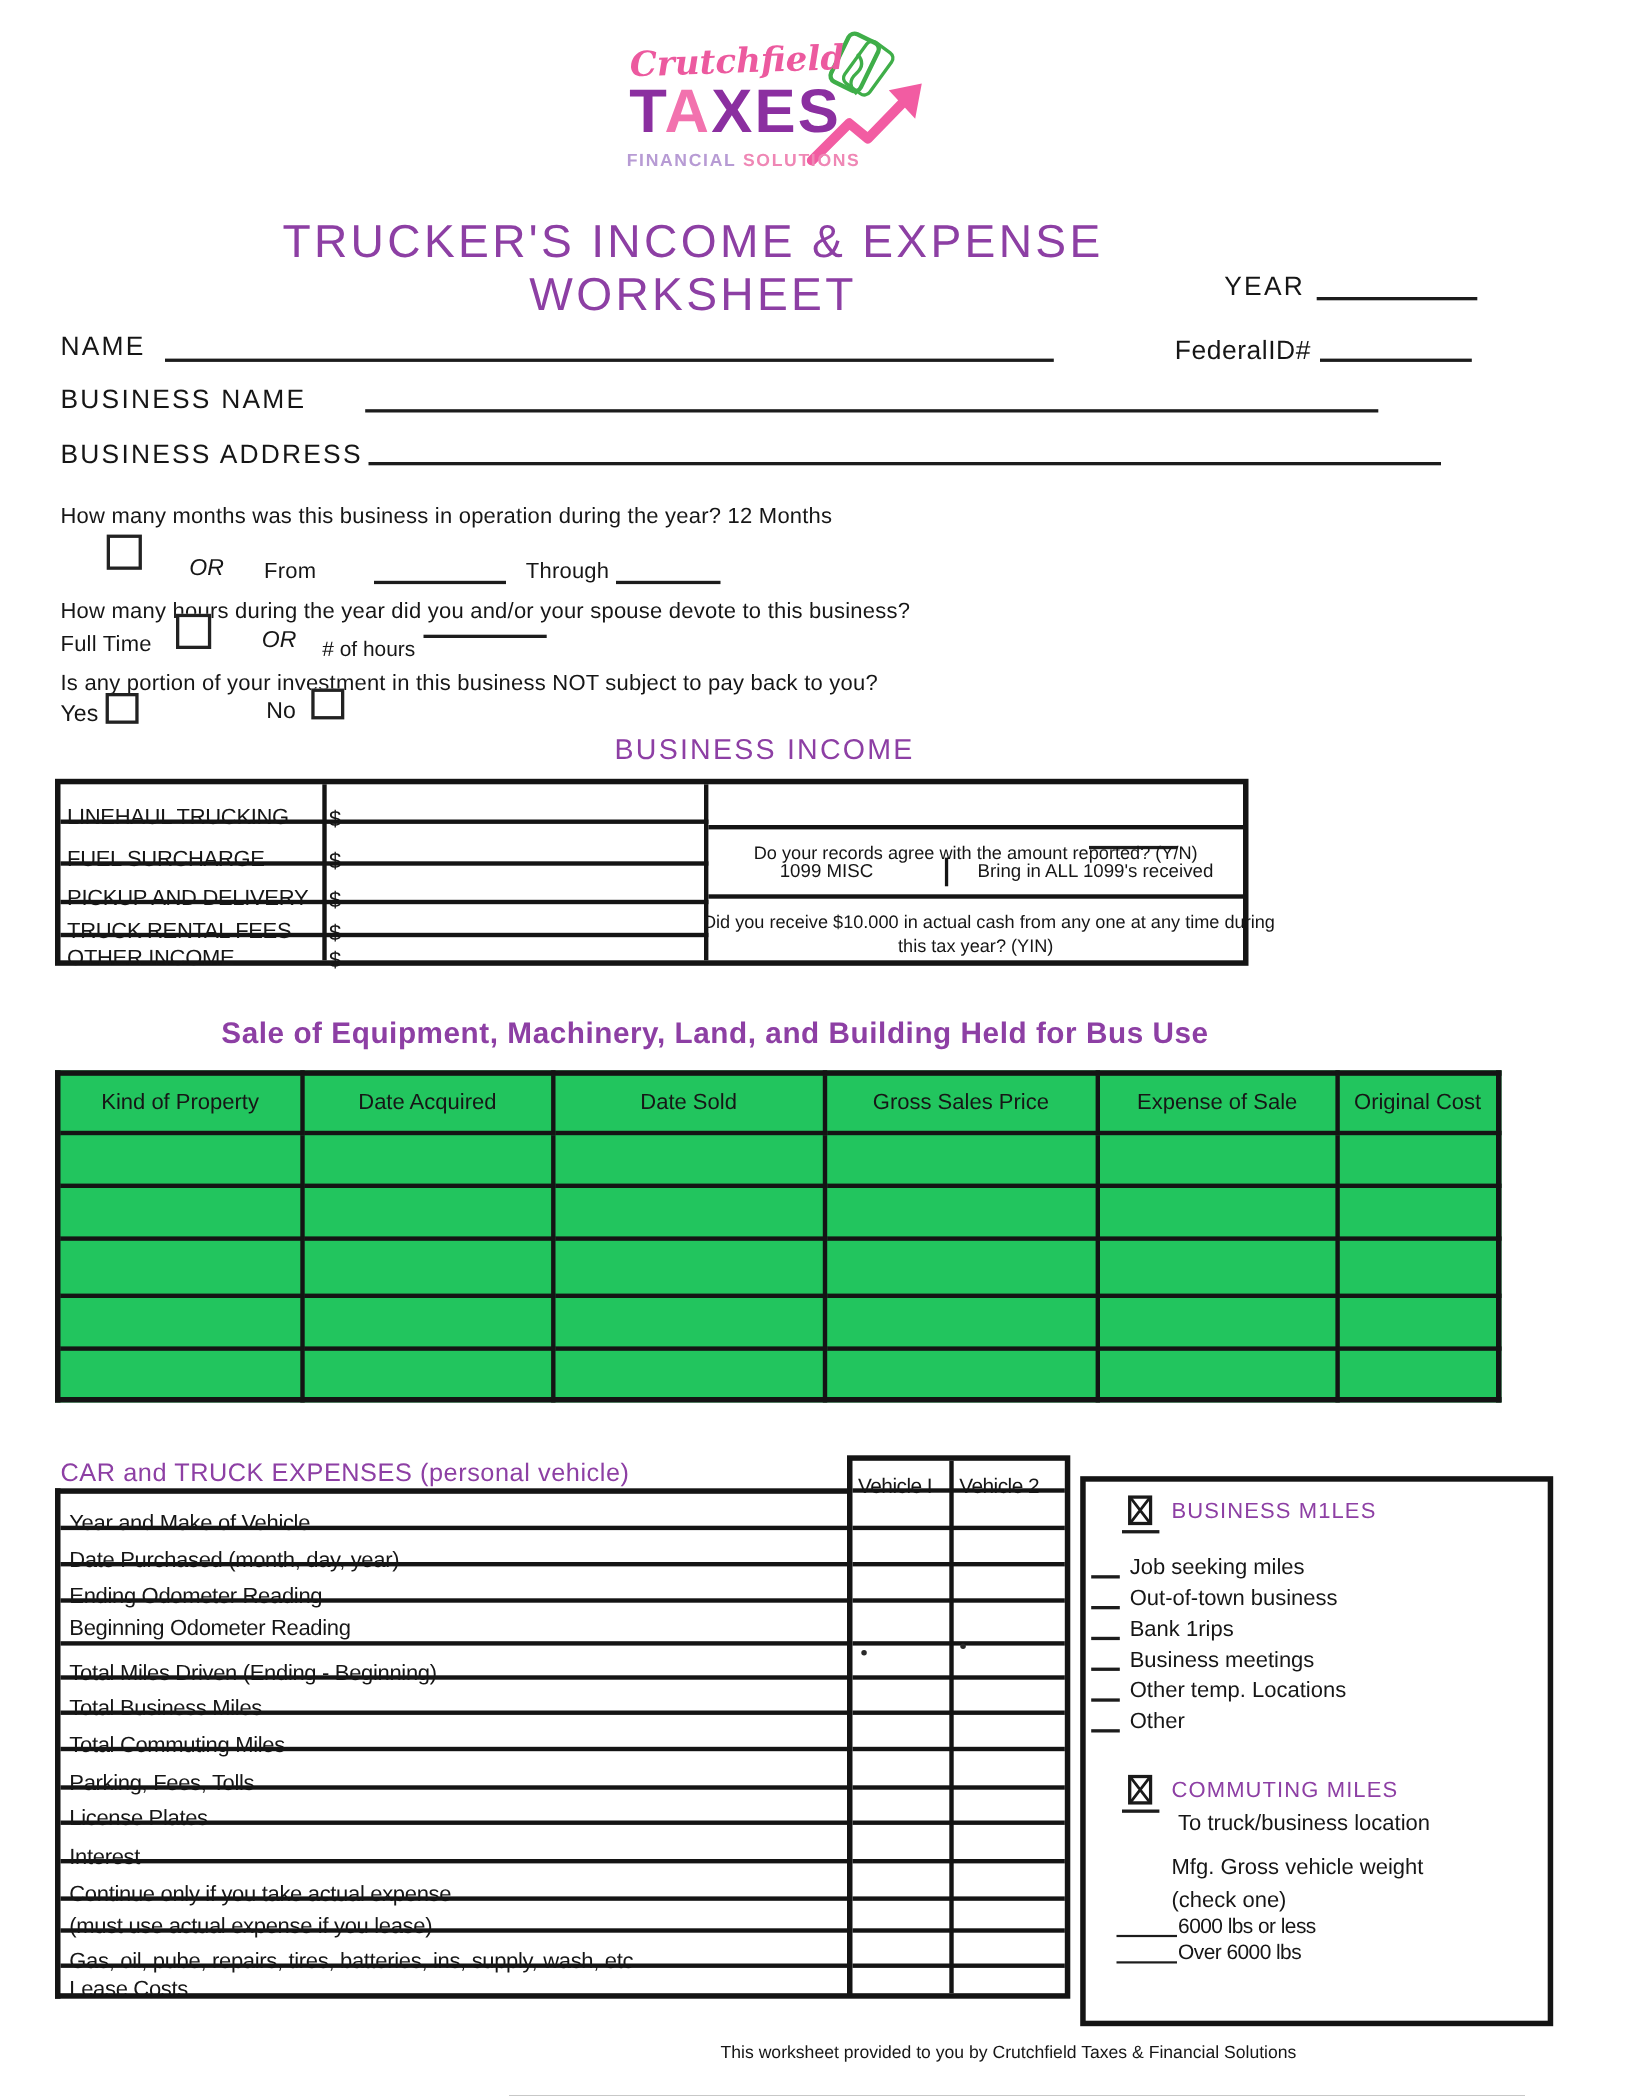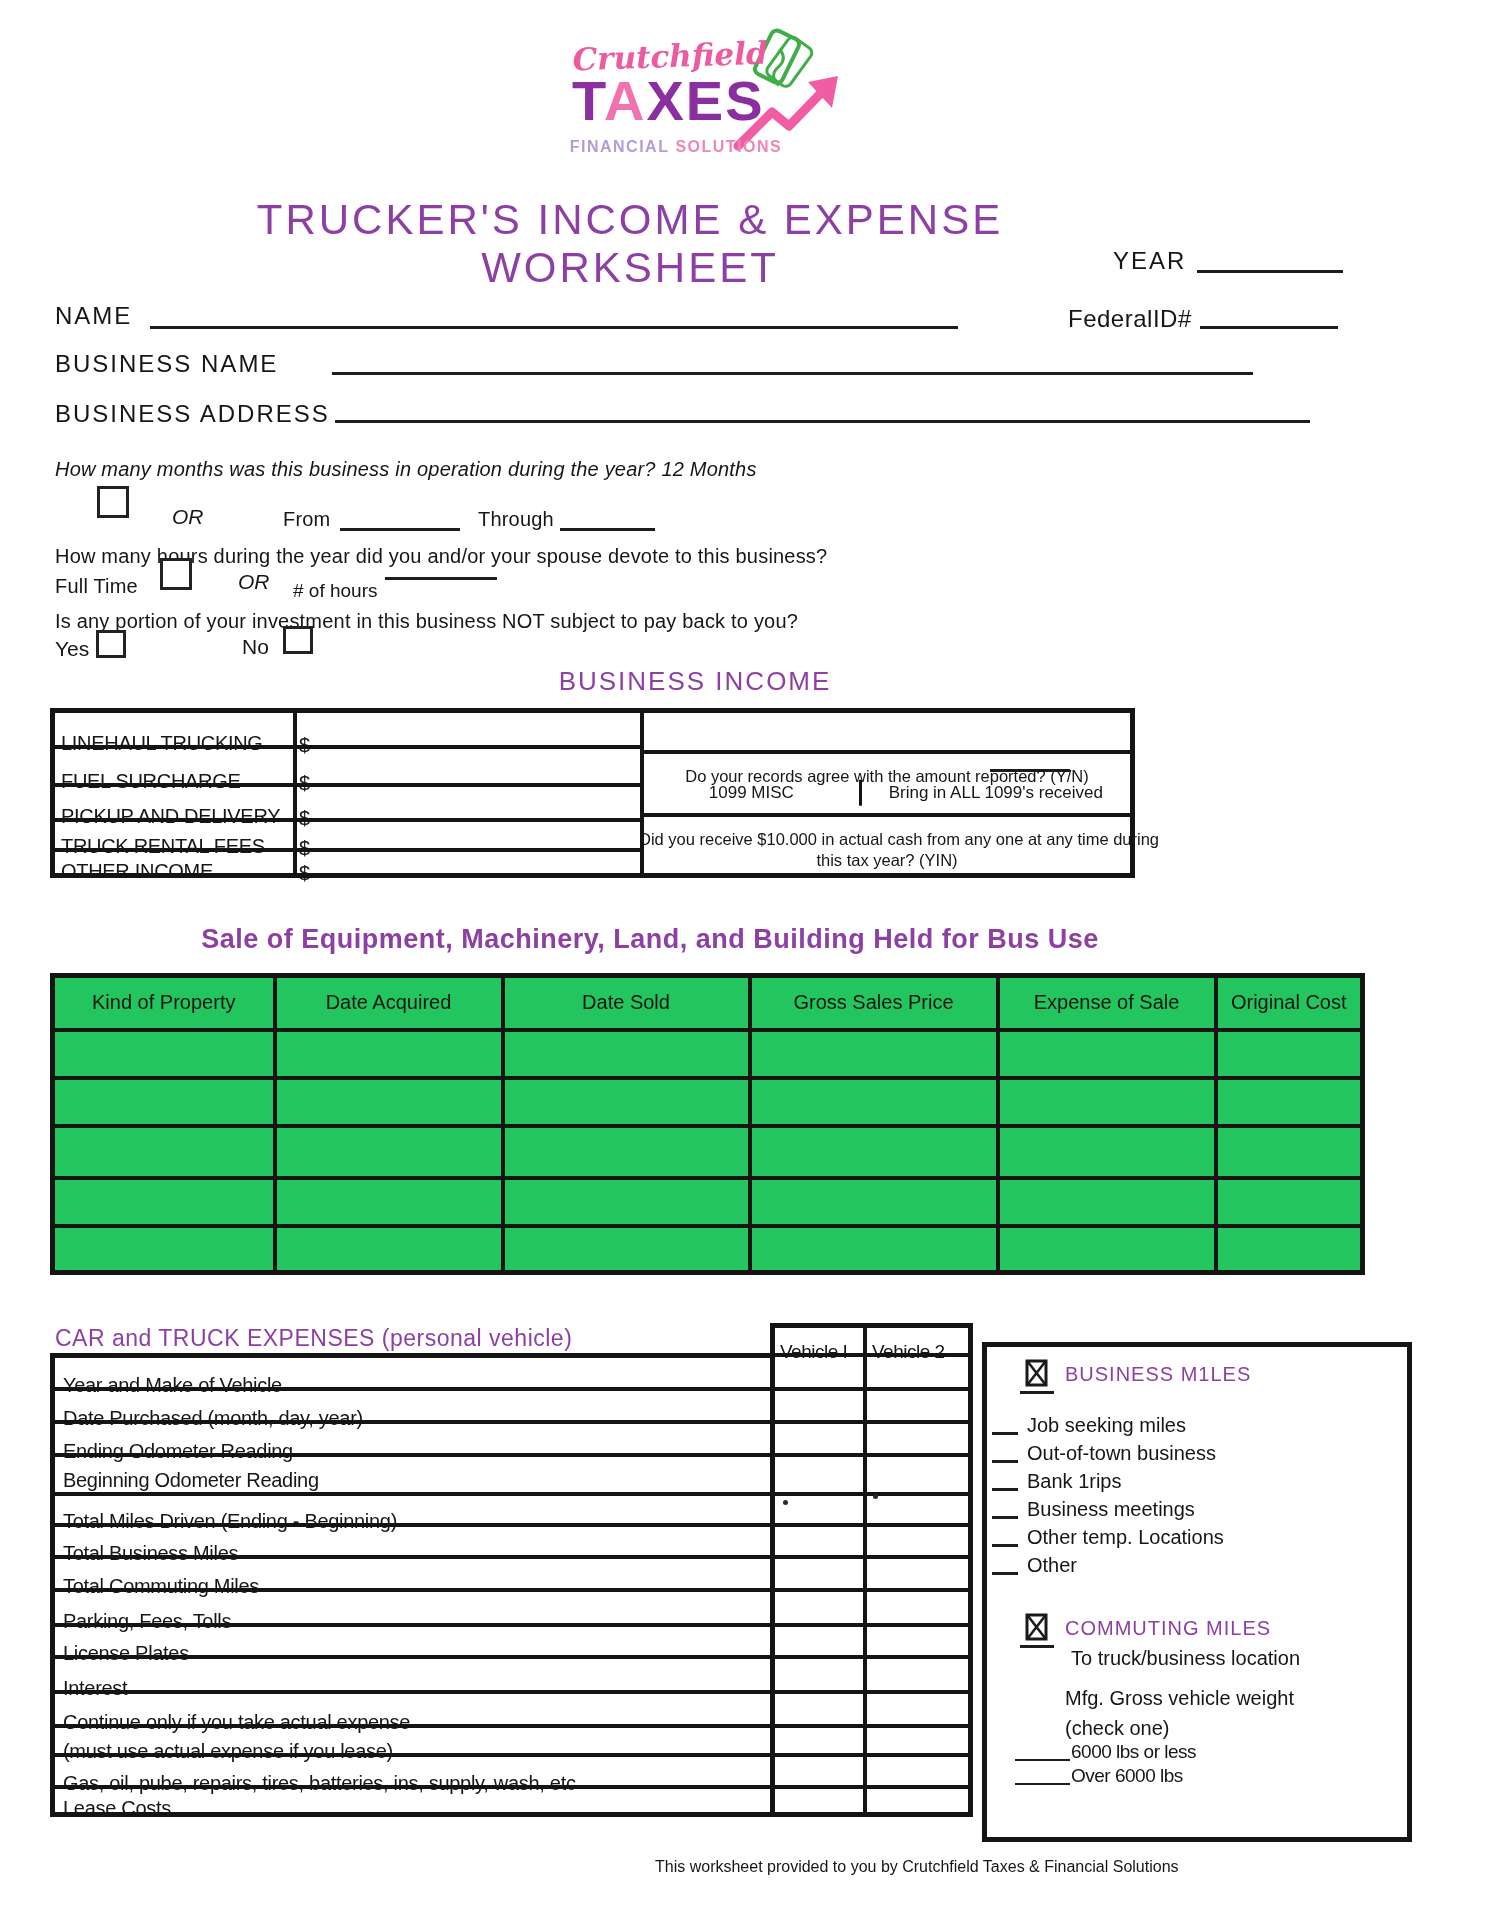--- a/index.html
+++ b/index.html
@@ -59,24 +59,24 @@
 
   <div class="abs" style="left:1068px;top:305px;font-size:24px;letter-spacing:.5px;">FederalID#</div>
   <div class="ln" style="left:1200px;top:326px;width:138px;"></div>
 
   <div class="abs fieldlabel" style="left:55px;top:350px;">BUSINESS NAME</div>
   <div class="ln" style="left:332px;top:372px;width:921px;"></div>
 
   <div class="abs fieldlabel" style="left:55px;top:400px;">BUSINESS ADDRESS</div>
   <div class="ln" style="left:335px;top:420px;width:975px;"></div>
 
-  <div class="abs qtext" style="left:55px;top:458px;font-style:italic;">How many months was this business in operation during the year? 12 Months</div>
+  <div class="abs qtext" style="left:55px;top:458px;">How many months was this business in operation during the year? 12 Months</div>
   <div class="cb" style="left:97px;top:486px;width:32px;height:32px;"></div>
   <div class="abs" style="left:172px;top:505px;font-size:21px;font-style:italic;">OR</div>
-  <div class="abs qtext" style="left:240px;top:508px;margin-left:43px;">From</div>
+  <div class="abs qtext" style="left:240px;top:508px;">From</div>
   <div class="ln" style="left:340px;top:528px;width:120px;"></div>
   <div class="abs qtext" style="left:478px;top:508px;">Through</div>
   <div class="ln" style="left:560px;top:528px;width:95px;"></div>
 
   <div class="abs qtext" style="left:55px;top:545px;">How many hours during the year did you and/or your spouse devote to this business?</div>
   <div class="abs qtext" style="left:55px;top:575px;">Full Time</div>
   <div class="cb" style="left:160px;top:558px;width:32px;height:32px;"></div>
   <div class="abs" style="left:238px;top:570px;font-size:21px;font-style:italic;">OR</div>
   <div class="abs" style="left:293px;top:580px;font-size:19px;"># of hours</div>
   <div class="ln" style="left:385px;top:577px;width:112px;"></div>

